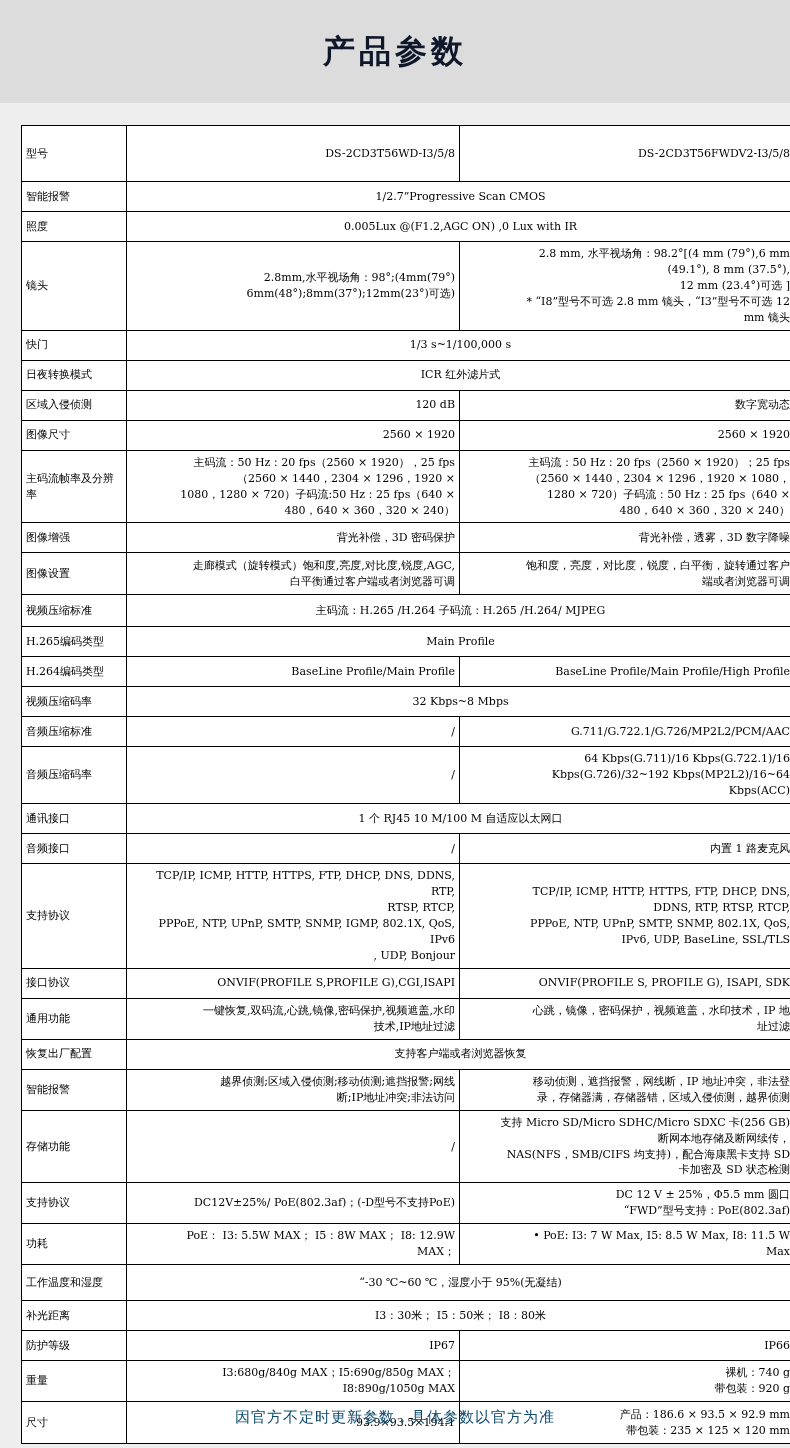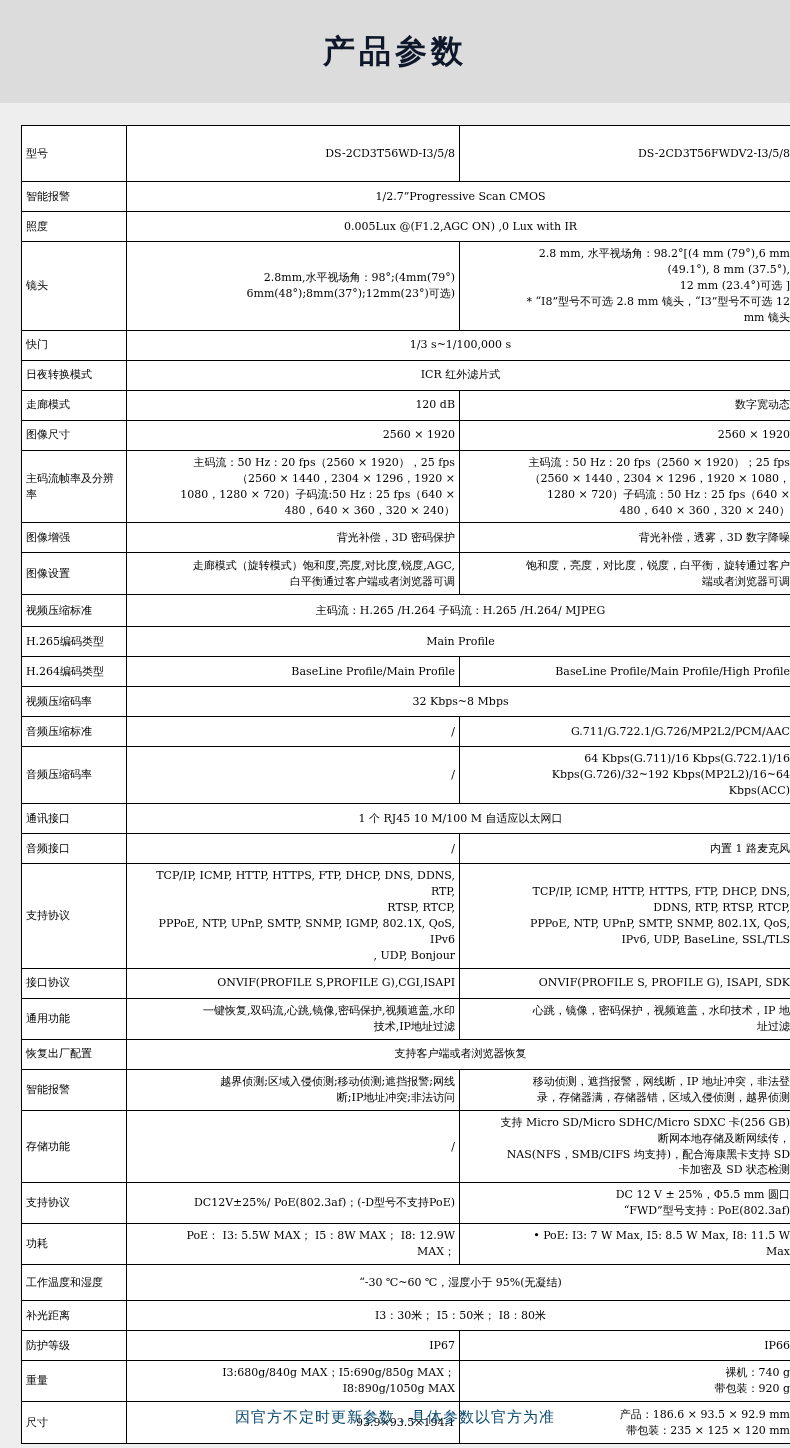--- a/index.html
+++ b/index.html
@@ -132,21 +132,21 @@
           </tr>
           <tr style="height: 30px;">
             <td class="label">快门</td>
             <td class="val val-span" colspan="2">1/3 s~1/100,000 s</td>
           </tr>
           <tr style="height: 30px;">
             <td class="label">日夜转换模式</td>
             <td class="val val-span" colspan="2">ICR 红外滤片式</td>
           </tr>
           <tr style="height: 30px;">
-            <td class="label">走廊模式</td>
+            <td class="label">区域入侵侦测</td>
             <td class="val val-left">120 dB</td>
             <td class="val val-right">数字宽动态</td>
           </tr>
           <tr style="height: 30px;">
             <td class="label">图像尺寸</td>
             <td class="val val-left">2560 × 1920</td>
             <td class="val val-right">2560 × 1920</td>
           </tr>
           <tr style="height: 68px;">
             <td class="label">主码流帧率及分辨率</td>

